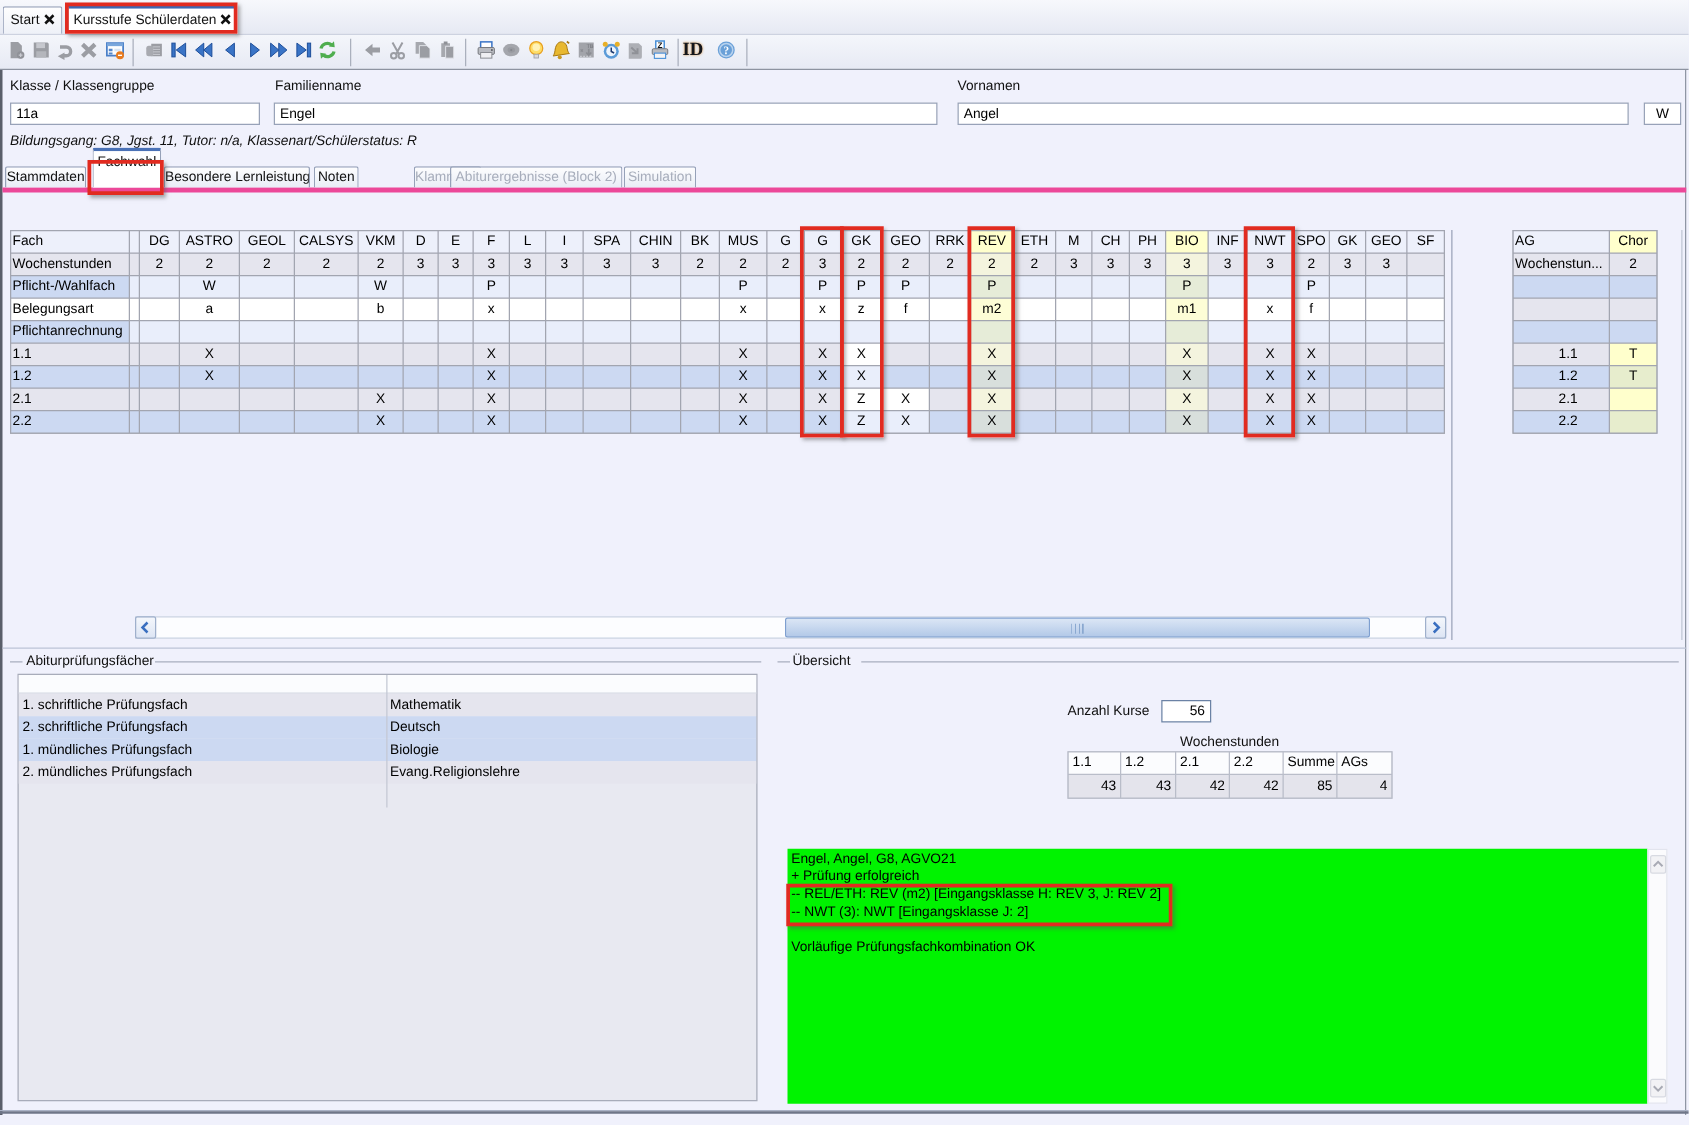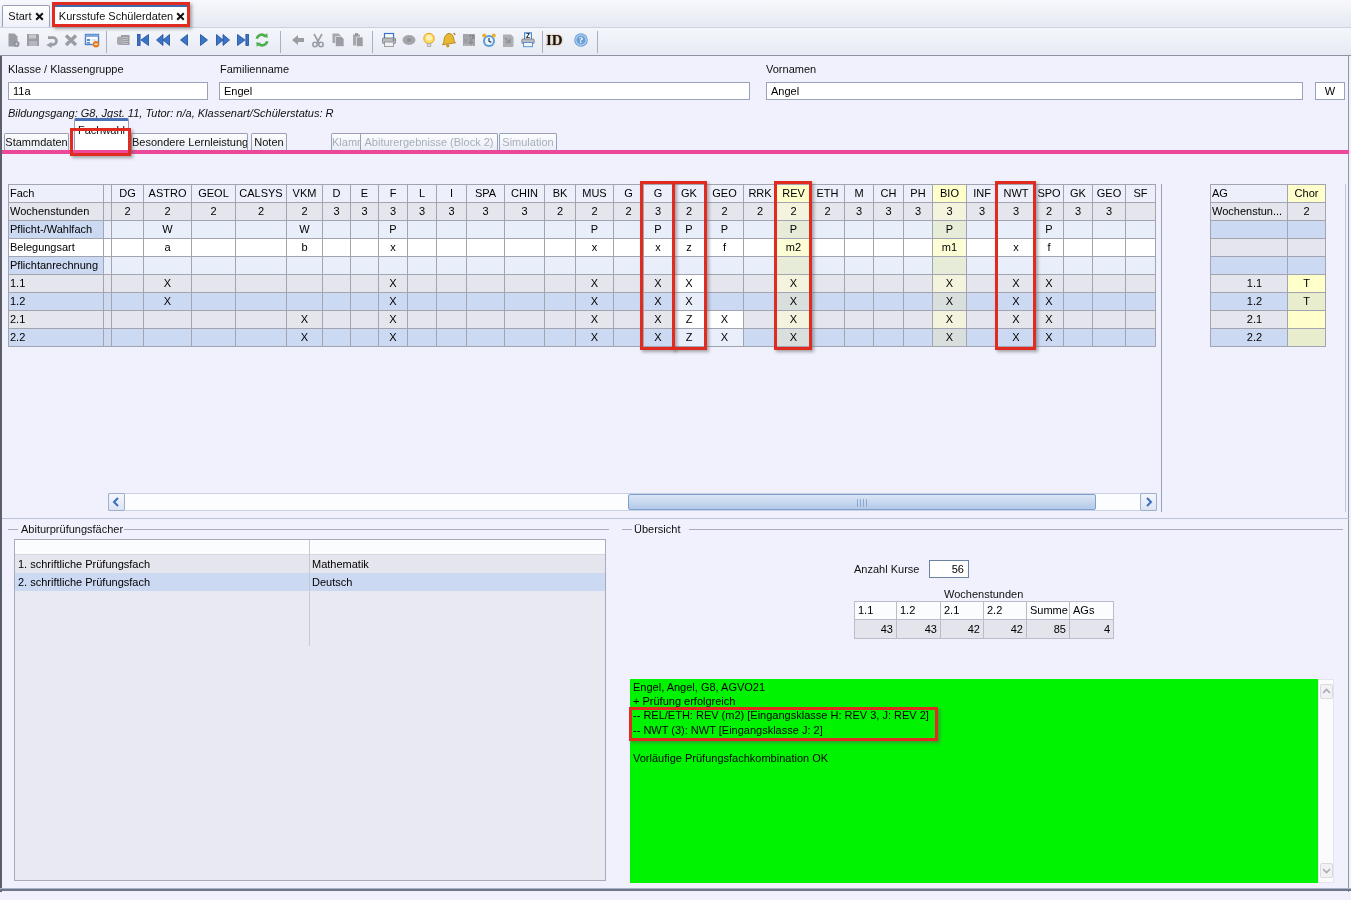--- a/index.html
+++ b/index.html
@@ -578,20 +578,22 @@
 
 <div class="abs" style="left:2px; top:518px; width:1347px; height:1px; background:#bcc3d6;"></div>
 
 <div class="grpline" style="left:8px; top:529px; width:10px;"></div>
 <div class="grplbl" style="left:19px; top:523px;">Abiturprüfungsfächer</div>
 <div class="grpline" style="left:124px; top:529px; width:485px;"></div>
 <div class="abitab">
     <div class="abihdr"></div>
     <div class="abirow" style="background:#e5e5ee;"><span class="a1">1. schriftliche Prüfungsfach</span><span class="a2">Mathematik</span></div>
     <div class="abirow" style="background:#ccd9f2;"><span class="a1">2. schriftliche Prüfungsfach</span><span class="a2">Deutsch</span></div>
+    <div class="abirow" style="background:#ccd9f2;"><span class="a1">1. mündliches Prüfungsfach</span><span class="a2">Biologie</span></div>
+    <div class="abirow" style="background:#e5e5ee;"><span class="a1">2. mündliches Prüfungsfach</span><span class="a2">Evang.Religionslehre</span></div>
     <div class="abidiv"></div>
   </div>
 
 <div class="grpline" style="left:622px; top:529px; width:10px;"></div>
 <div class="grplbl" style="left:632px; top:523px;">Übersicht</div>
 <div class="grpline" style="left:689px; top:529px; width:654px;"></div>
 
 <div class="lbl" style="left:854px; top:563px;">Anzahl Kurse</div>
 <div class="abs" style="left:929px; top:560px; width:40px; height:18px; background:#fff;
   border:1px solid #6b82a5; font-size:11px; line-height:16px; text-align:right; padding-right:4px;">56</div>

